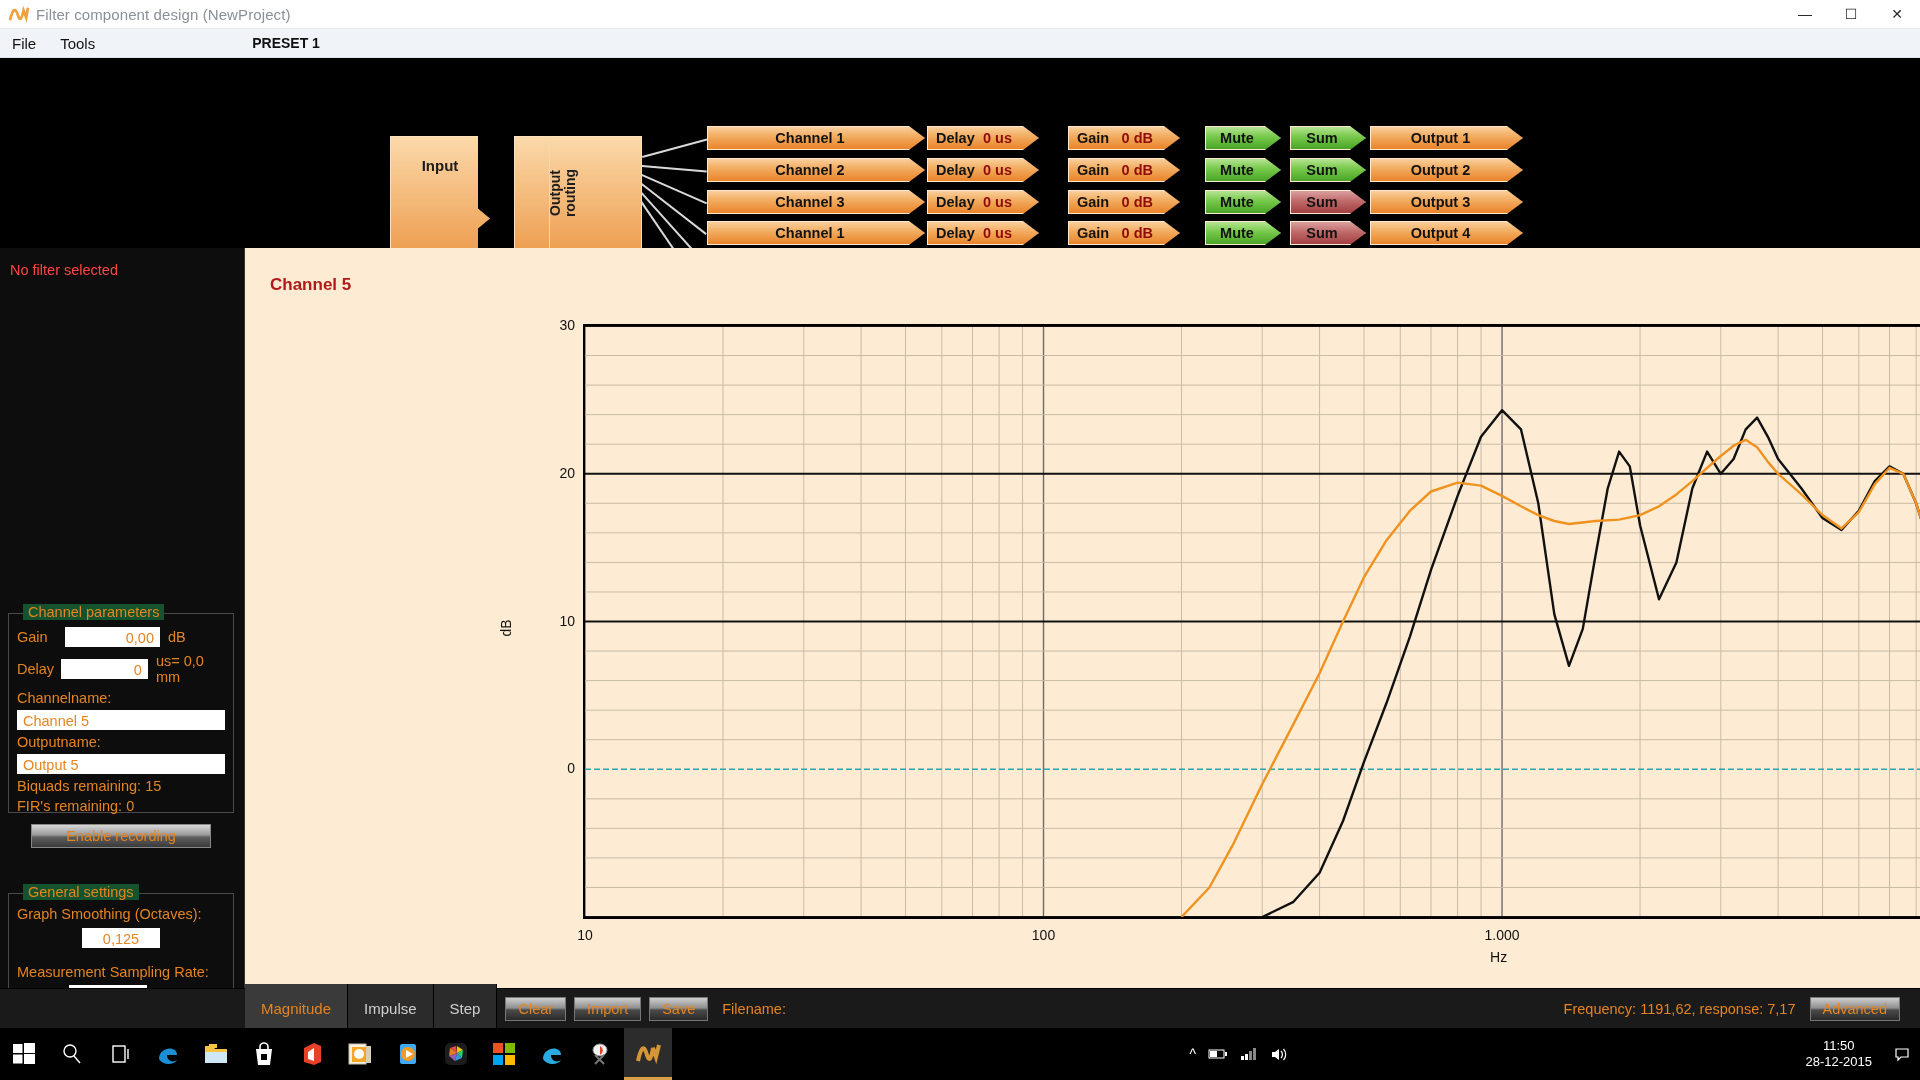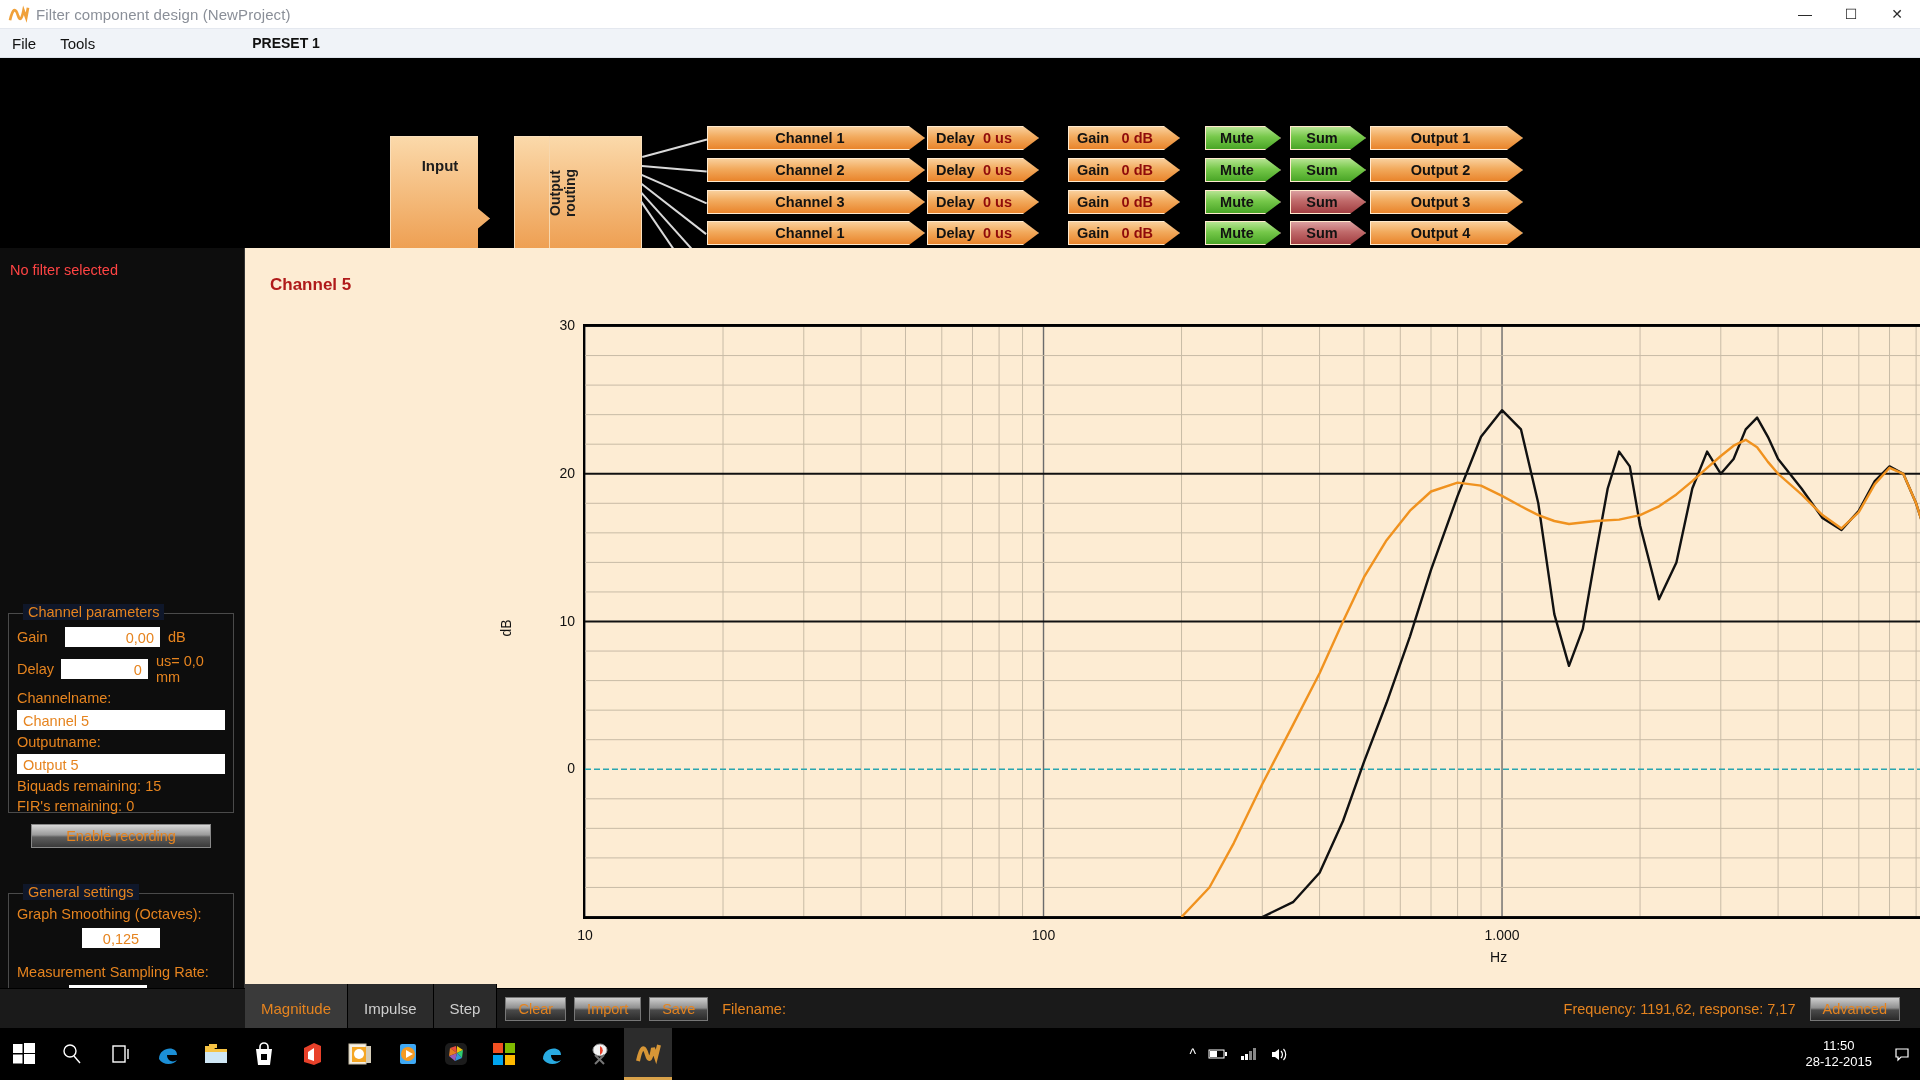--- a/index.html
+++ b/index.html
@@ -79,21 +79,21 @@
   #left{
     width:245px; background:#0d0d0d; position:relative; flex:0 0 245px;
     border-right:1px solid #333;
   }
   #no-filter{ color:#ff4444; font-size:14.5px; padding:14px 10px;}
   .group{
     position:absolute; left:8px; right:10px;
     border:1px solid #4a4a4a;
   }
   .group > .legend{
-    position:absolute; top:-10px; left:14px; background:#0f172a; padding:0 5px;
+    position:absolute; top:-10px; left:14px; background:#14532d; padding:0 5px;
     color:#e6841f; font-size:14.5px;
   }
   #grp-channel{ top:365px; height:200px;}
   #grp-general{ top:645px; height:165px;}
   .row{ display:flex; align-items:center; padding:3px 8px; color:#e6841f; font-size:14.5px;}
   .row label{ width:48px;}
   .txtbox{
     background:#fff; border:1px solid #fff; height:20px; line-height:20px;
     color:#e6841f; font-size:14.5px; text-align:right; padding:0 5px;
   }

